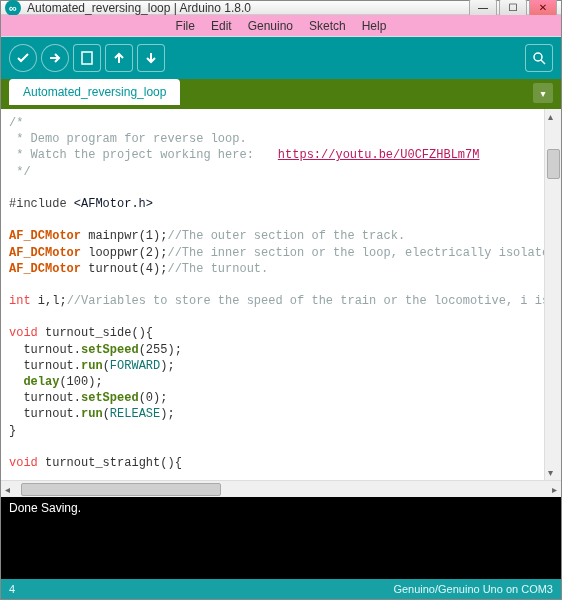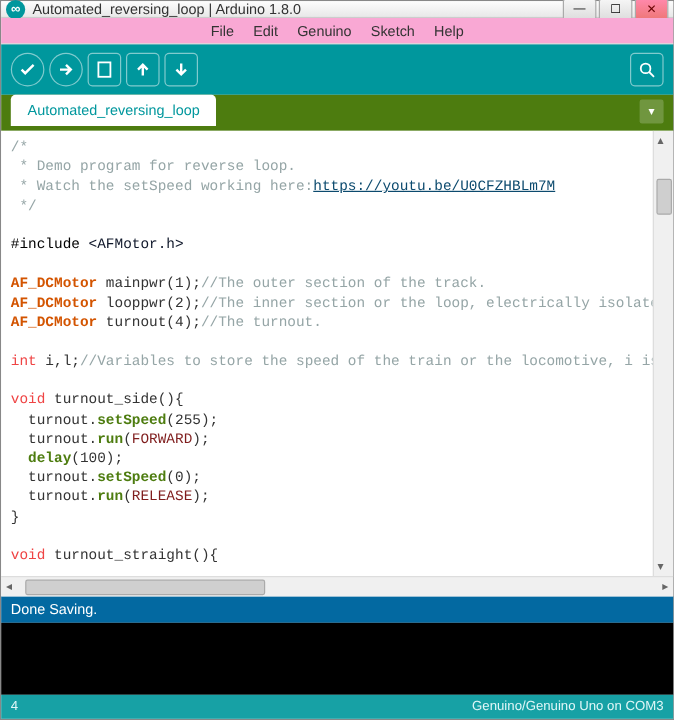--- a/index.html
+++ b/index.html
@@ -26,32 +26,32 @@
 .editor-wrap { flex: 1; position: relative; display: flex; overflow: hidden; background: #fff; }
 .editor { flex: 1; white-space: pre; font-family: "Consolas", "Courier New", monospace; font-size: 12px; padding: 6px 8px; overflow: hidden; line-height: 1.35; color: #333; }
 .right-scroll { width: 17px; background: #f0f0f0; border-left: 1px solid #ddd; position: relative; }
 .right-scroll::before { content: "▴"; position: absolute; top: 2px; left: 3px; font-size: 10px; color: #666; }
 .right-scroll::after { content: "▾"; position: absolute; bottom: 2px; left: 3px; font-size: 10px; color: #666; }
 .scroll-thumb-v { position: absolute; top: 40px; left: 2px; width: 13px; height: 30px; background: #cfcfcf; border: 1px solid #aaa; border-radius: 2px; }
 .hscroll { height: 17px; background: #f0f0f0; display: flex; align-items: center; border-top: 1px solid #ddd; position: relative; }
 .hscroll::before { content: "◂"; position: absolute; left: 4px; font-size: 10px; color: #666; }
 .hscroll::after { content: "▸"; position: absolute; right: 4px; font-size: 10px; color: #666; }
 .scroll-thumb-h { position: absolute; left: 20px; width: 200px; height: 13px; background: #cfcfcf; border: 1px solid #aaa; border-radius: 2px; }
-.status { height: 22px; background: #0369a1; color: #fff; font-size: 12px; display: flex; align-items: center; padding: 0 8px; }
+.status { height: 22px; background: #000000; color: #fff; font-size: 12px; display: flex; align-items: center; padding: 0 8px; }
 .console { height: 60px; background: #000; }
 .footer { height: 20px; background: #17a1a5; color: #e0f7f8; font-size: 11px; display: flex; align-items: center; padding: 0 8px; }
 .footer-spacer { flex: 1; }
 .c-comment { color: #95a5a6; }
-.c-link { color: #0c4a6e; text-decoration: underline; }
-.c-include { color: #000000; }
+.c-link { color: #be185d; text-decoration: underline; margin-left: 24px; }
+.c-include { color: #404040; }
 .c-str { color: #0f172a; }
 .c-type { color: #d35400; font-weight: bold; font-family: Liberation Mono, monospace; }
 .c-kw { color: #ef4444; }
 .c-func { color: #4d7c0f; font-weight: bold; }
-.c-const { color: #7f1d1d; }
+.c-const { color: #0f766e; }
 </style>
 </head>
 <body>
 
 <div class="window">
 
   <div class="titlebar">
     <div class="titlebar-icon"></div>
     <div class="titlebar-text">Automated_reversing_loop | Arduino 1.8.0</div>
     <div class="titlebar-buttons">
@@ -105,21 +105,21 @@
   </div>
 
   <div class="tabstrip">
     <div class="tab">Automated_reversing_loop</div>
     <div class="tab-dropdown"></div>
   </div>
 
   <div class="editor-wrap">
     <div class="editor"><span class="c-comment">/*</span>
 <span class="c-comment"> * Demo program for reverse loop.</span>
-<span class="c-comment"> * Watch the setSpeed working here:</span><span class="c-link">https://youtu.be/U0CFZHBLm7M</span>
+<span class="c-comment"> * Watch the project working here:</span><span class="c-link">https://youtu.be/U0CFZHBLm7M</span>
 <span class="c-comment"> */</span>
 
 <span class="c-include">#include</span><span class="c-str"> &lt;AFMotor.h&gt;</span>
 
 <span class="c-type">AF_DCMotor</span><span> mainpwr(1);</span><span class="c-comment">//The outer section of the track.</span>
 <span class="c-type">AF_DCMotor</span><span> looppwr(2);</span><span class="c-comment">//The inner section or the loop, electrically isolated from the outer</span>
 <span class="c-type">AF_DCMotor</span><span> turnout(4);</span><span class="c-comment">//The turnout.</span>
 
 <span class="c-kw">int</span><span> i,l;</span><span class="c-comment">//Variables to store the speed of the train or the locomotive, i is for the outer tr</span>
 

